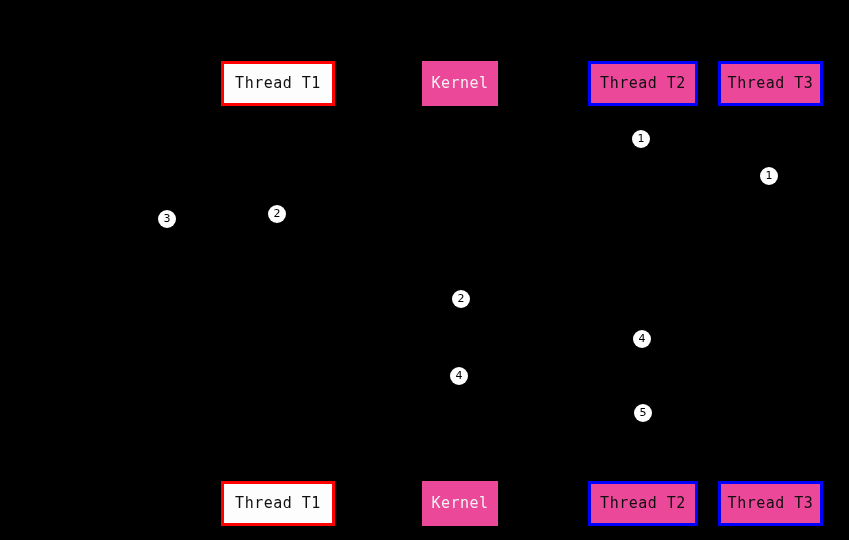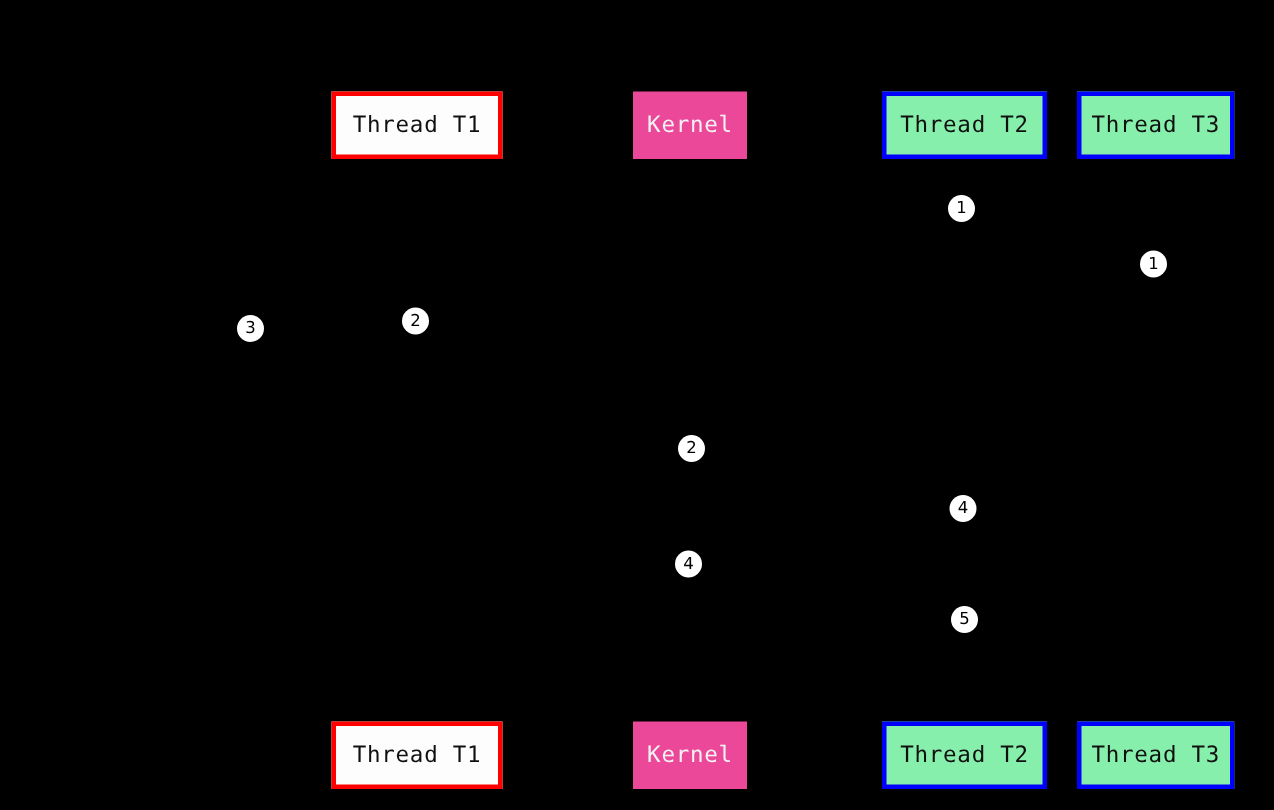--- a/index.html
+++ b/index.html
@@ -66,21 +66,21 @@
     border: 3px solid #ff0000;
     color: #101010;
   }
   .participant.actor-kernel {
     background: #ec4899;
     border: 0 solid #0000ff;
     color: #f2f2f2;
   }
   .participant.actor-t2,
   .participant.actor-t3 {
-    background: #86efac;
+    background: #ec4899;
     border: 3px solid #0000ff;
     color: #101010;
   }
 
   
   .badge {
     position: absolute;
     width: 18px;
     height: 18px;
     border-radius: 50%;

